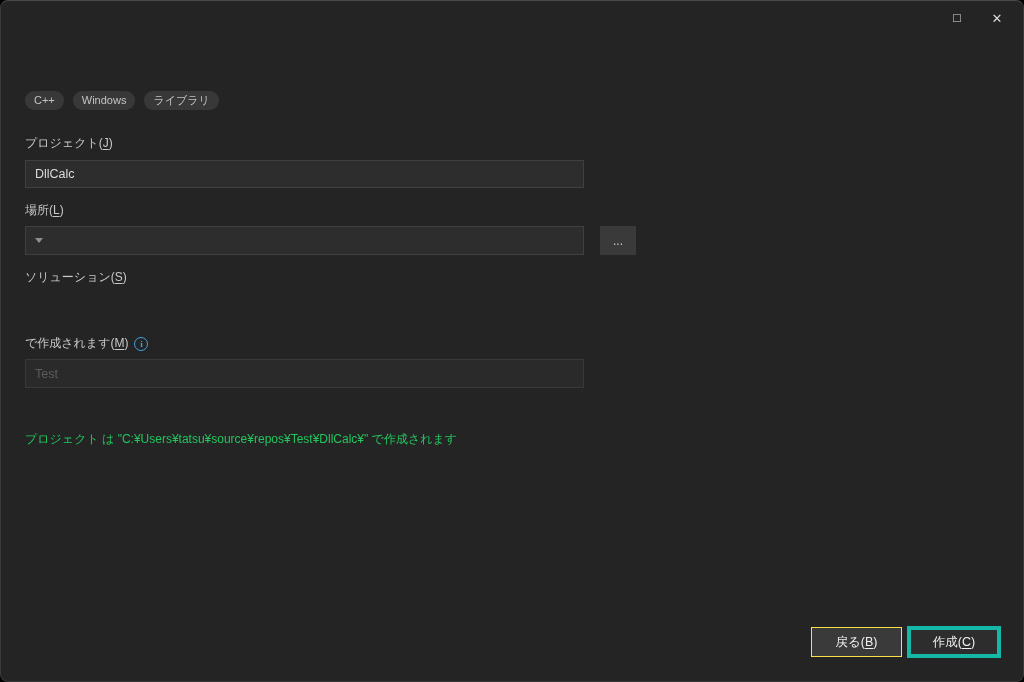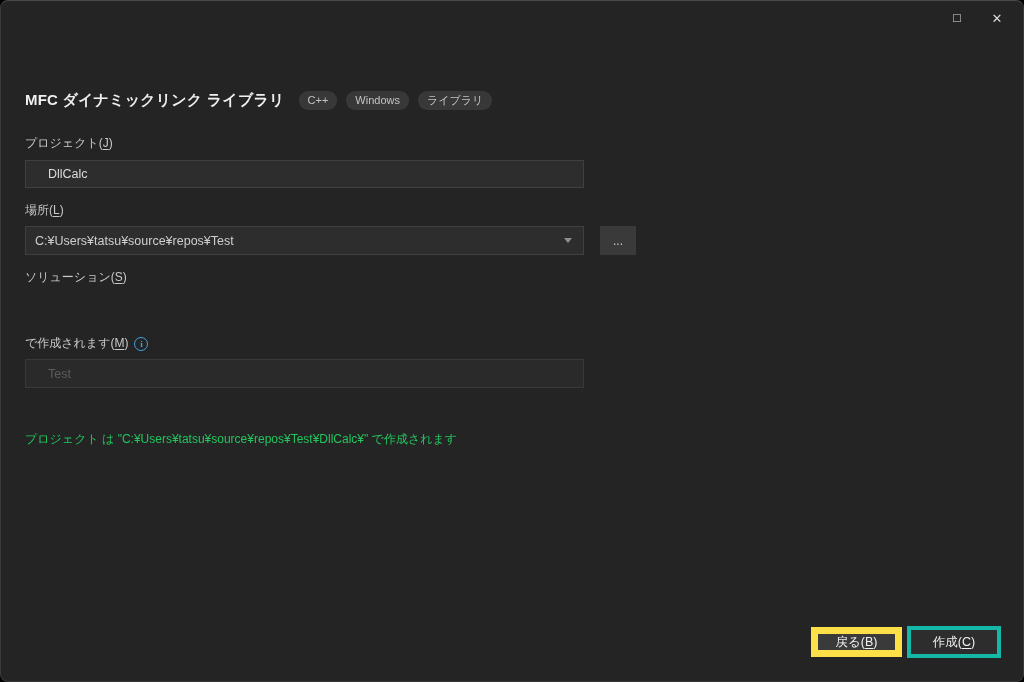--- a/index.html
+++ b/index.html
@@ -57,21 +57,21 @@
   .field-label {
     position: absolute; left: 24px;
     font-size: 12px; color: #c8c8c8;
     display: flex; align-items: center; gap: 6px;
   }
   .u { text-decoration: underline; text-underline-offset: 2px; }
 
   .text-input {
     position: absolute; left: 24px; width: 559px; height: 28px;
     background: #2d2d2d; border: 1px solid #3f3f46;
-    color: #dcdcdc; font-size: 12.5px; padding: 0 22px;
+    color: #dcdcdc; font-size: 12.5px; padding: 0 9px;
     font-family: "Liberation Sans", "DejaVu Sans", sans-serif;
     outline: none;
   }
   .text-input:disabled {
     background: #2a2a2a; border-color: #38383d; color: #5c5c5c;
   }
 
   .combo {
     position: absolute; left: 24px; width: 559px; height: 29px;
     background: #2d2d2d; border: 1px solid #3f3f46;
@@ -112,21 +112,21 @@
   
   .btn {
     position: absolute; top: 626px; height: 30px;
     font-size: 12.5px; color: #f0f0f0;
     display: flex; align-items: center; justify-content: center;
     cursor: default;
     font-family: "Liberation Sans", "DejaVu Sans", sans-serif;
   }
   .btn-back {
     left: 810px; width: 91px;
-    background: #3a3a3a; border: 7px solid #fde047;
+    background: #3a3a3a; border: 1px solid #fde047;
   }
   .btn-create {
     left: 906px; width: 94px; top: 625px; height: 32px;
     background: #2d2d2d; border: 4px solid #14b8a6;
   }
 </style>
 </head>
 <body>
 
 <div class="dialog">
@@ -135,36 +135,34 @@
     <button class="win-btn maximize">
       <span class="glyph">□</span>
     </button>
     <button class="win-btn close">
       <span class="glyph">✕</span>
     </button>
   </div>
 
 
   <div class="type-row">
-    <span class="type-title">MFC ダイナミックリンク ライブラリ</span>
     <span class="tag">C++</span>
     <span class="tag">Windows</span>
     <span class="tag">ライブラリ</span>
   </div>
 
   <div class="field-label" style="top:134px">
     <span><span>プロジェクト(</span><span class="u">J</span><span>)</span></span>
   </div>
   <input class="text-input" style="top: 159px;" type="text" value="DllCalc">
 
   <div class="field-label" style="top:201px">
     <span><span>場所(</span><span class="u">L</span><span>)</span></span>
   </div>
   <div class="combo" style="top:225px">
-    <span class="combo-value">C:¥Users¥tatsu¥source¥repos¥Test</span>
     <span class="chevron"></span>
   </div>
   <button class="browse-btn" style="top:225px">
     <span>...</span>
   </button>
 
   <div class="field-label" style="top:268px">
     <span><span>ソリューション(</span><span class="u">S</span><span>)</span></span>
   </div>
 

